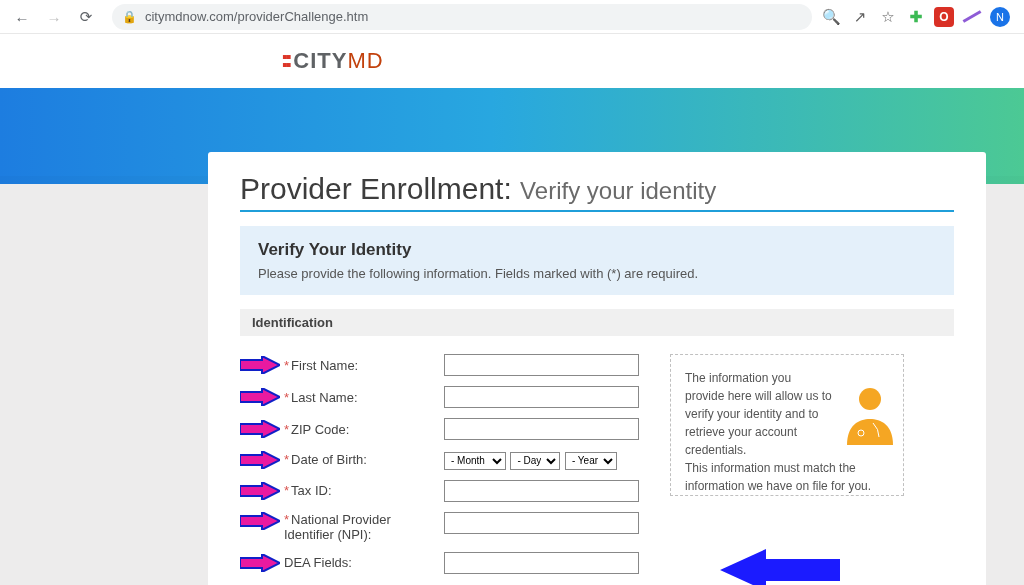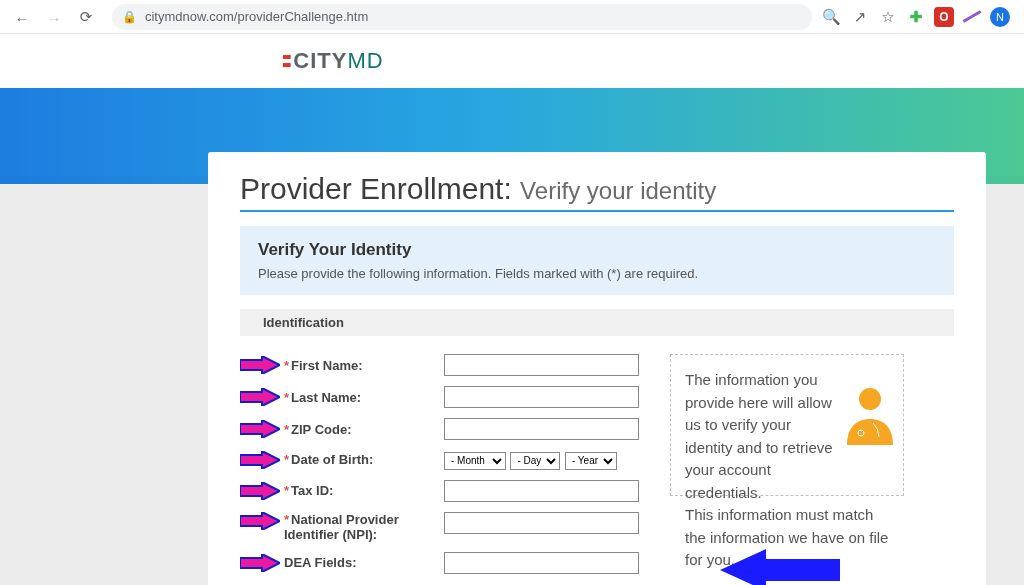--- a/index.html
+++ b/index.html
@@ -18,50 +18,50 @@
   .ext-purple { width:20px; height:3px; background:#8e5bd6; transform:rotate(-30deg);}
   .ext-blue { background:#1a73e8; color:#fff; border-radius:50%; width:20px; height:20px; display:flex;align-items:center;justify-content:center; font-size:11px;}
 
   
   .page { position: absolute; top: 34px; left: 0; width: 1024px; height: 551px; background: #edecec; }
 
   
   .logo-strip { background: #fff; height: 54px; display: flex; align-items: center; padding-left: 282px; }
   .logo-mark { color: #dc3528; font-size: 16px; letter-spacing: -2px; margin-right: 4px; display:inline-block; line-height:8px; font-weight:bold;}
   .logo-text1 { font-weight: 700; font-size: 22px; letter-spacing: 1px; color: #5f6265; }
-  .logo-text2 { font-weight: 400; font-size: 22px; letter-spacing: 1px; color: #0f766e; }
+  .logo-text2 { font-weight: 400; font-size: 22px; letter-spacing: 1px; color: #c2410c; }
 
   
   .hero { height: 96px; background: linear-gradient(90deg, #1d7de0 0%, #28a7e0 48%, #4cc994 100%); position: relative; }
   .hero::after { content:""; position:absolute; bottom:0; left:0; right:0; height:8px; background: rgba(0,0,0,0.02);}
 
   
   .card { position: absolute; top: 118px; left: 208px; width: 778px; background: #fff; border-radius: 3px; padding: 20px 32px 30px; }
   .title-row { border-bottom: 2px solid #1f9ed9; padding-bottom: 4px; margin-bottom: 14px; }
   .title-main { font-size: 30px; font-weight: 300; color: #3d3d3d; }
   .title-sub { font-size: 24px; font-weight: 300; color: #6a6a6a; }
 
   
   .verify-box { background: #e4f0fa; padding: 14px 18px; margin-bottom: 14px; }
   .verify-title { font-size: 17px; font-weight: 600; color: #333; margin-bottom: 6px; }
   .verify-desc { font-size: 13px; color: #555; }
 
   
-  .section-hdr { background: #f0f0f0; padding: 6px 23px; font-size: 13px; font-weight: 600; color: #444; margin-bottom: 18px; }
+  .section-hdr { background: #f0f0f0; padding: 6px 12px; font-size: 13px; font-weight: 600; color: #444; margin-bottom: 18px; }
 
   
   .form-area { display: flex; }
   .form-left { width: 430px; position: relative; }
-  .form-right { width: 234px; border: 1px dashed #c0c0c0; padding: 14px; font-size: 15px; color: #555; line-height: 1.5; position: relative; height: 142px; }
+  .form-right { width: 234px; border: 1px dashed #c0c0c0; padding: 14px; font-size: 12px; color: #555; line-height: 1.5; position: relative; height: 142px; }
   .form-right p + p { }
   .doctor-icon { position: absolute; right: 6px; top: 30px; width: 54px; height: 60px; }
 
   .field-row { display: flex; align-items: center; margin-bottom: 10px; position: relative; }
   .arrow-marker { width: 44px; display: flex; align-items: center; justify-content: flex-start; }
-  .label-cell { width: 160px; font-size: 13px; font-weight: 700; color: #444; }
+  .label-cell { width: 160px; font-size: 13px; font-weight: 400; color: #444; }
   .req { color: #d9534f; margin-right: 2px; }
   .input-cell { flex: 1; }
   .txt-input { width: 195px; height: 22px; border: 1px solid #888; padding: 2px 4px; font-size: 12px; }
   .sel { border: 1px solid #888; font-size: 10px; height: 18px; background:#fff; padding:0 2px;}
   .sel.month{width:62px;} .sel.day{width:50px;} .sel.year{width:52px;}
 
 </style>
 </head>
 <body>
 

